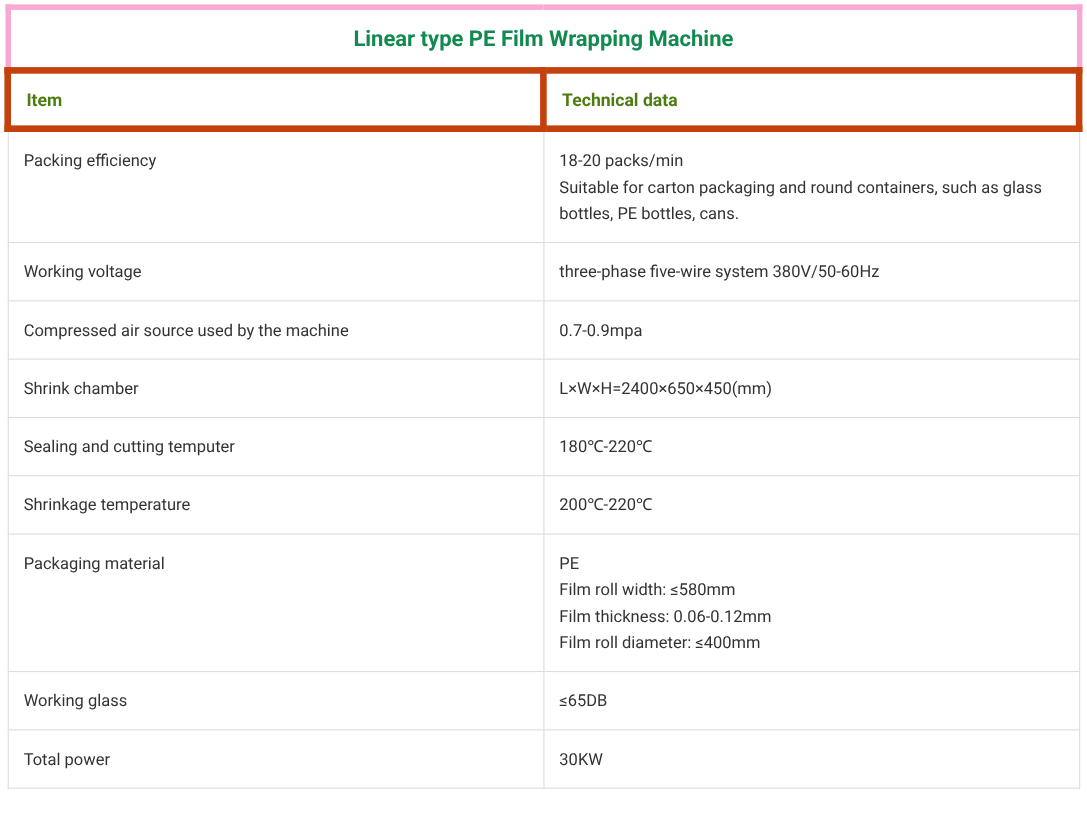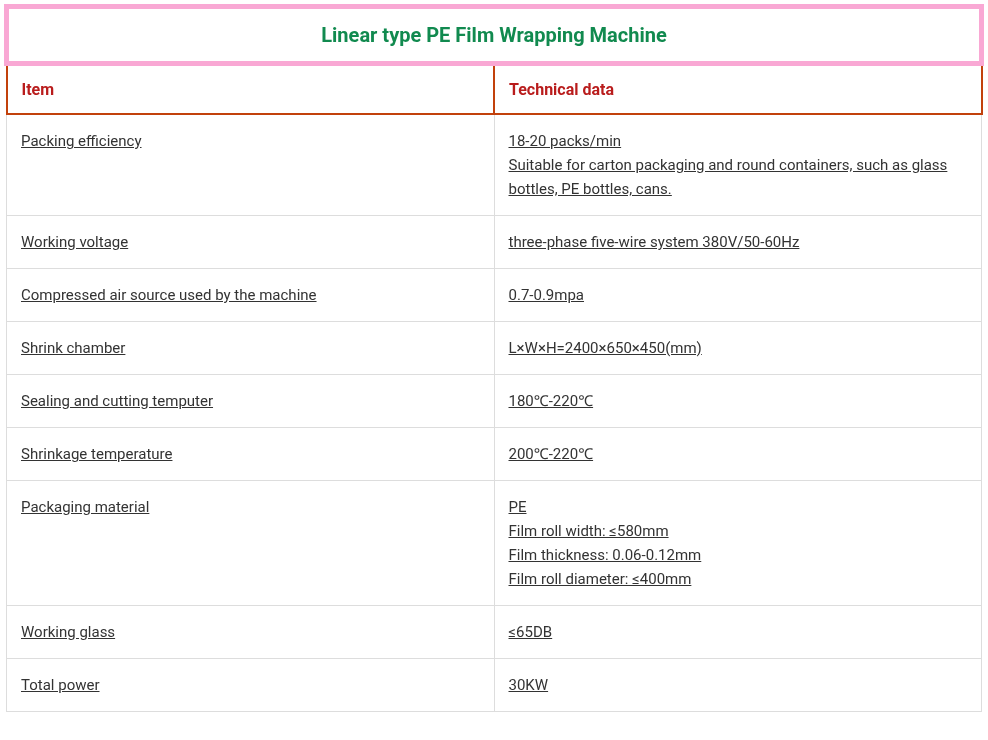--- a/index.html
+++ b/index.html
@@ -21,34 +21,33 @@
     font-size: 20px;
     color: #118a4f;
     padding: 14px 12px;
     border: 5px solid #f9a8d4;
     background: #fff;
   }
   .spec-table th.col-head {
     text-align: left;
     font-weight: 700;
     font-size: 16px;
-    color: #b91c1c;
+    color: #4d7c0f;
     padding: 14px 14px;
-    border: 2px solid #c2410c;
+    border: 6px solid #c2410c;
     background: #fff;
   }
   .spec-table td {
     text-align: left;
     font-size: 15px;
     color: #333;
     padding: 14px 14px;
     border: 1px solid #ddd;
     vertical-align: top;
     line-height: 1.6;
-    text-decoration: underline;
   }
   .spec-table td.item-col { width: 50%; }
   .spec-table td.data-col { width: 50%; margin-left: 29px; }
   .multiline { white-space: pre-line; }
 </style>
 </head>
 <body>
 
 <table class="spec-table">
   <thead>

